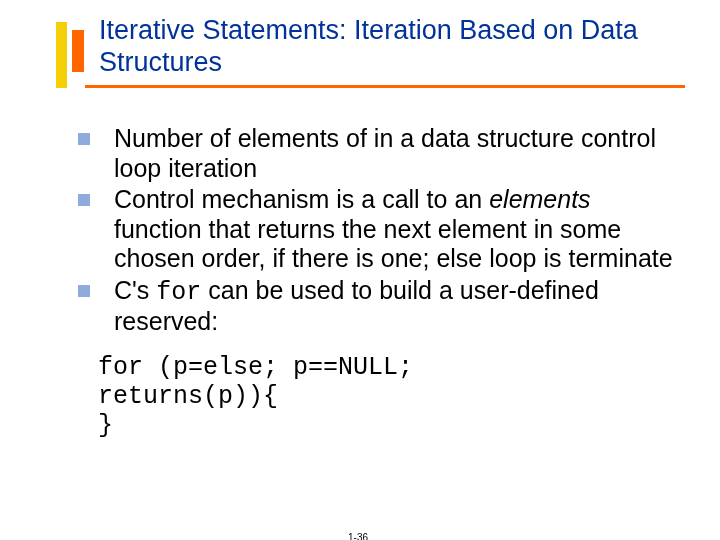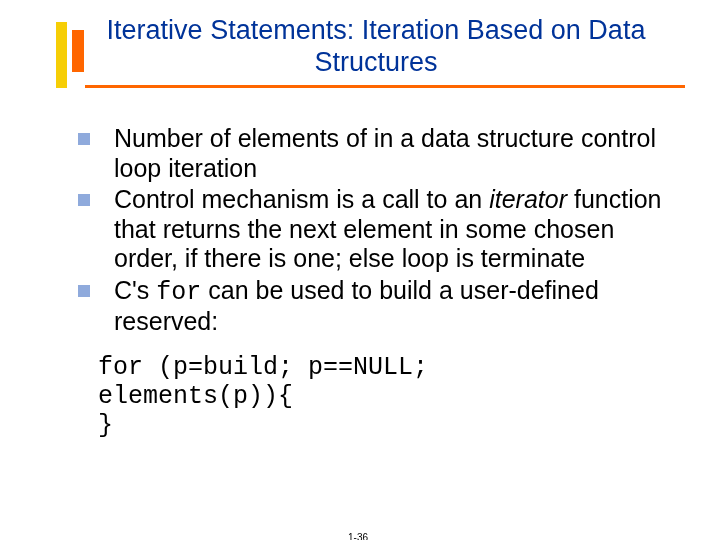--- a/index.html
+++ b/index.html
@@ -13,24 +13,23 @@
     overflow: hidden;
   }
   .slide {
     position: relative;
     width: 720px;
     height: 540px;
     box-sizing: border-box;
   }
   .title-block {
     position: absolute;
-    left: 81px;
+    left: 99px;
     top: 14px;
     width: 590px;
-    text-align: center;
   }
   .title-text {
     color: #003399;
     font-size: 27px;
     line-height: 1.2;
   }
   .title-underline {
     position: absolute;
     left: 85px;
     top: 85px;
@@ -120,29 +119,29 @@
   <div class="title-underline"></div>
 
   <div class="body">
     <ul>
       <li>
         <span class="sq"></span>
         <span>Number of elements of in a data structure control loop iteration</span>
       </li>
       <li>
         <span class="sq"></span>
-        <span>Control mechanism is a call to an </span><span class="ital">iterator</span><span> function that returns the next element in some chosen order, if there is one; else loop is terminate</span>
+        <span>Control mechanism is a call to an </span><span class="ital">elements</span><span> function that returns the next element in some chosen order, if there is one; else loop is terminate</span>
       </li>
       <li>
         <span class="sq"></span>
         <span>C's </span><span class="mono">for</span><span> can be used to build a user-defined reserved:</span>
       </li>
     </ul>
     <div class="code-block">
-      <div>for (p=build; p==NULL;</div>
-      <div>elements(p)){</div>
+      <div>for (p=else; p==NULL;</div>
+      <div>returns(p)){</div>
       <div>}</div>
     </div>
   </div>
 
   <div class="pagenum">1-36</div>
 
 </div>
 
 </body></html>

